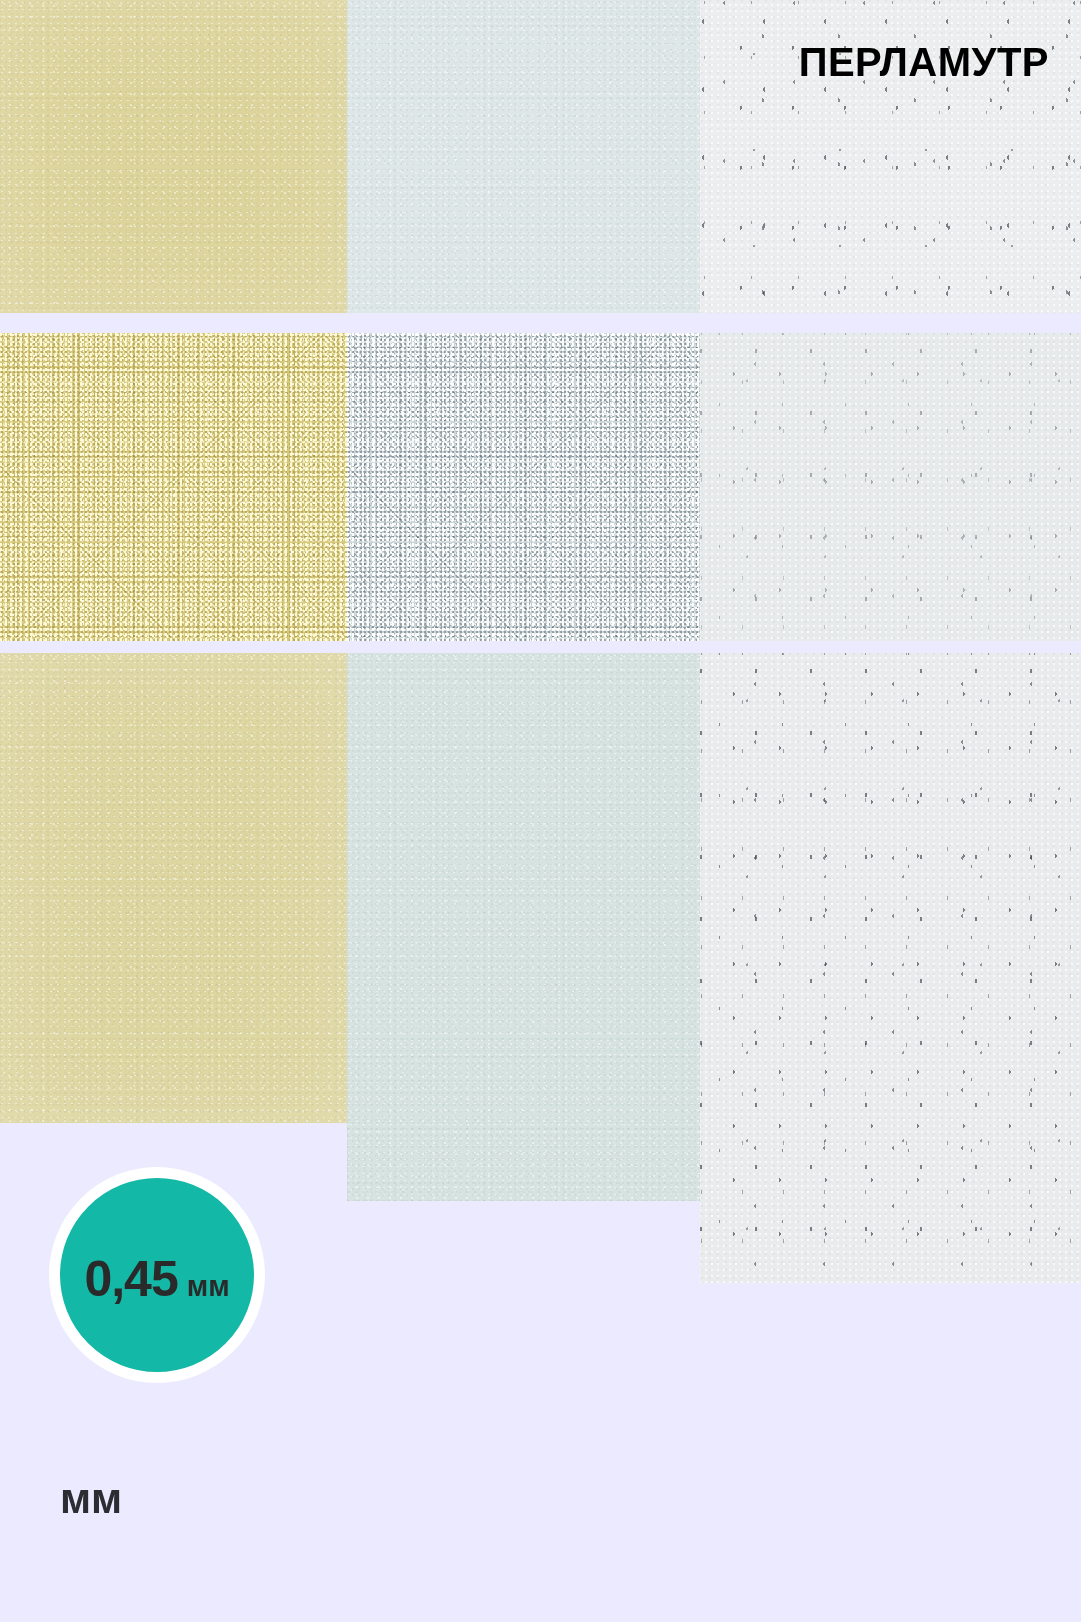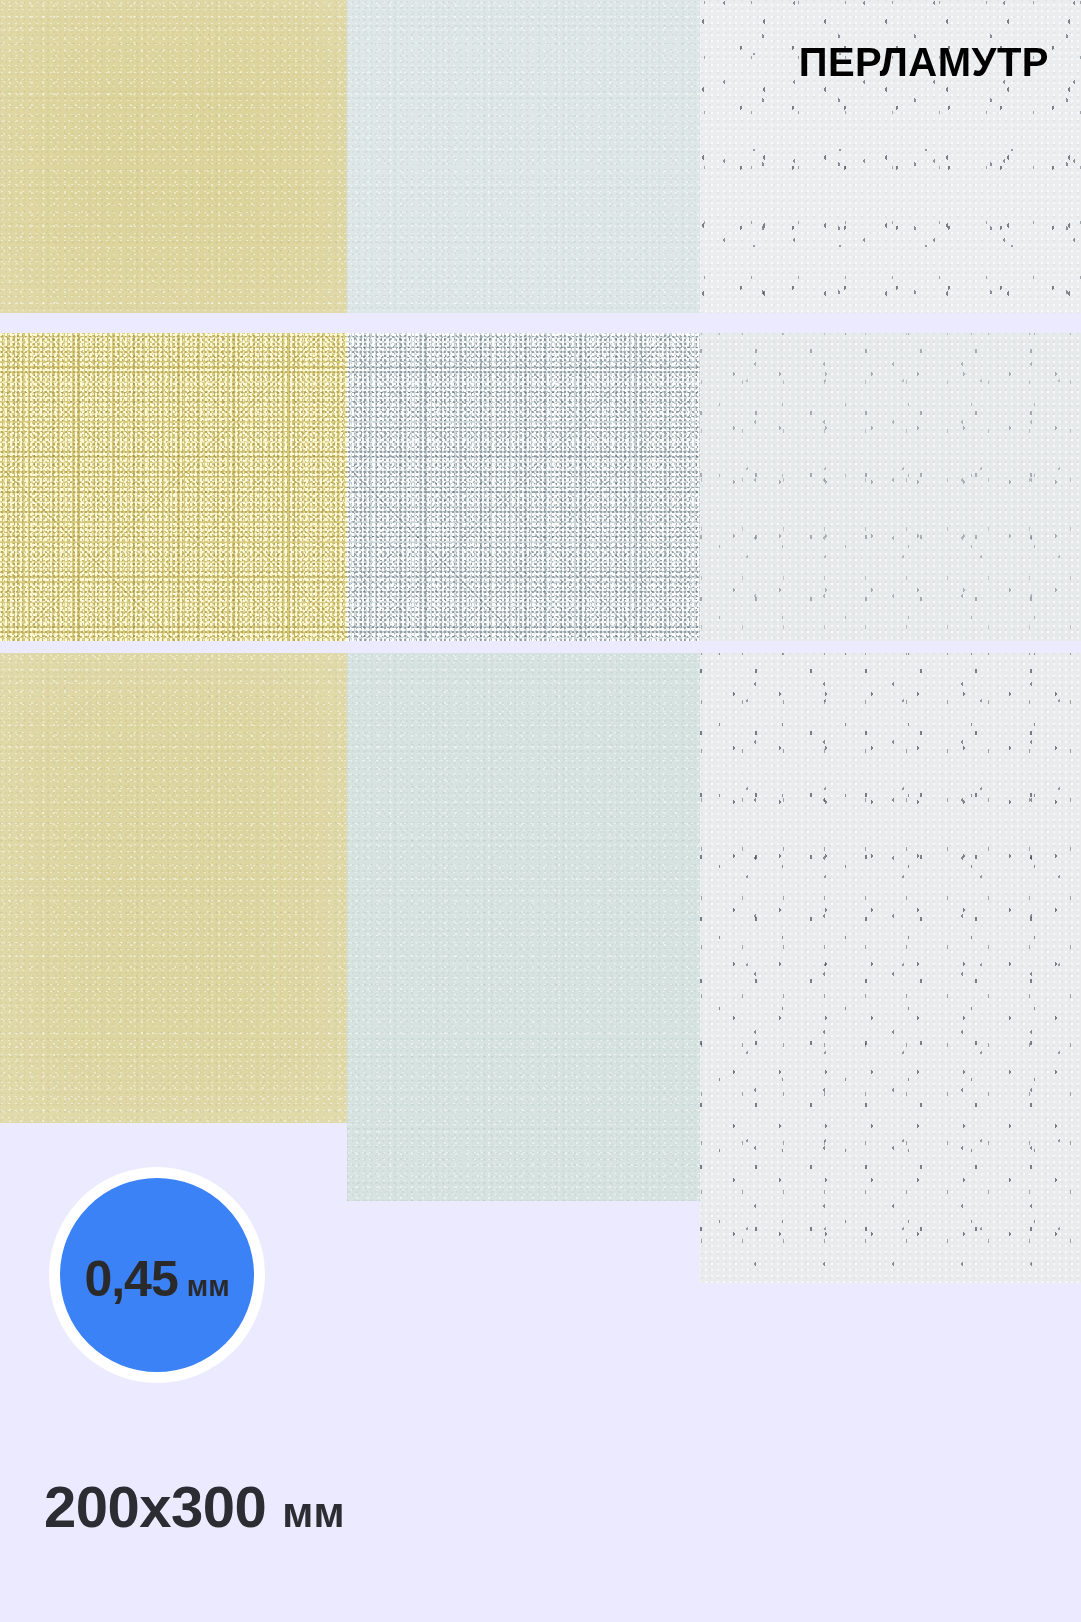--- a/index.html
+++ b/index.html
@@ -237,23 +237,22 @@
   </div>
   <div class="swatch c3 c3r3" style="background-color: rgb(233, 235, 236);">
     <div class="tex speckle-haze"></div>
     <div class="tex speckle"></div>
   </div>
 
 </div>
 
 <div id="heading" style="color: #000000;">ПЕРЛАМУТР</div>
 
-<div id="thickness-badge" style="background: #3b82f6; border-color: rgb(255, 255, 255);">
+<div id="thickness-badge" style="background: #14b8a6; border-color: rgb(255, 255, 255);">
   <div class="line">
     <span class="val">0,45</span>
     <span class="unit">мм</span>
   </div>
 </div>
 
 <div id="dimensions-caption">
-  <span class="dims">200x300</span>
   <span class="unit">мм</span>
 </div>
 
 </body></html>

